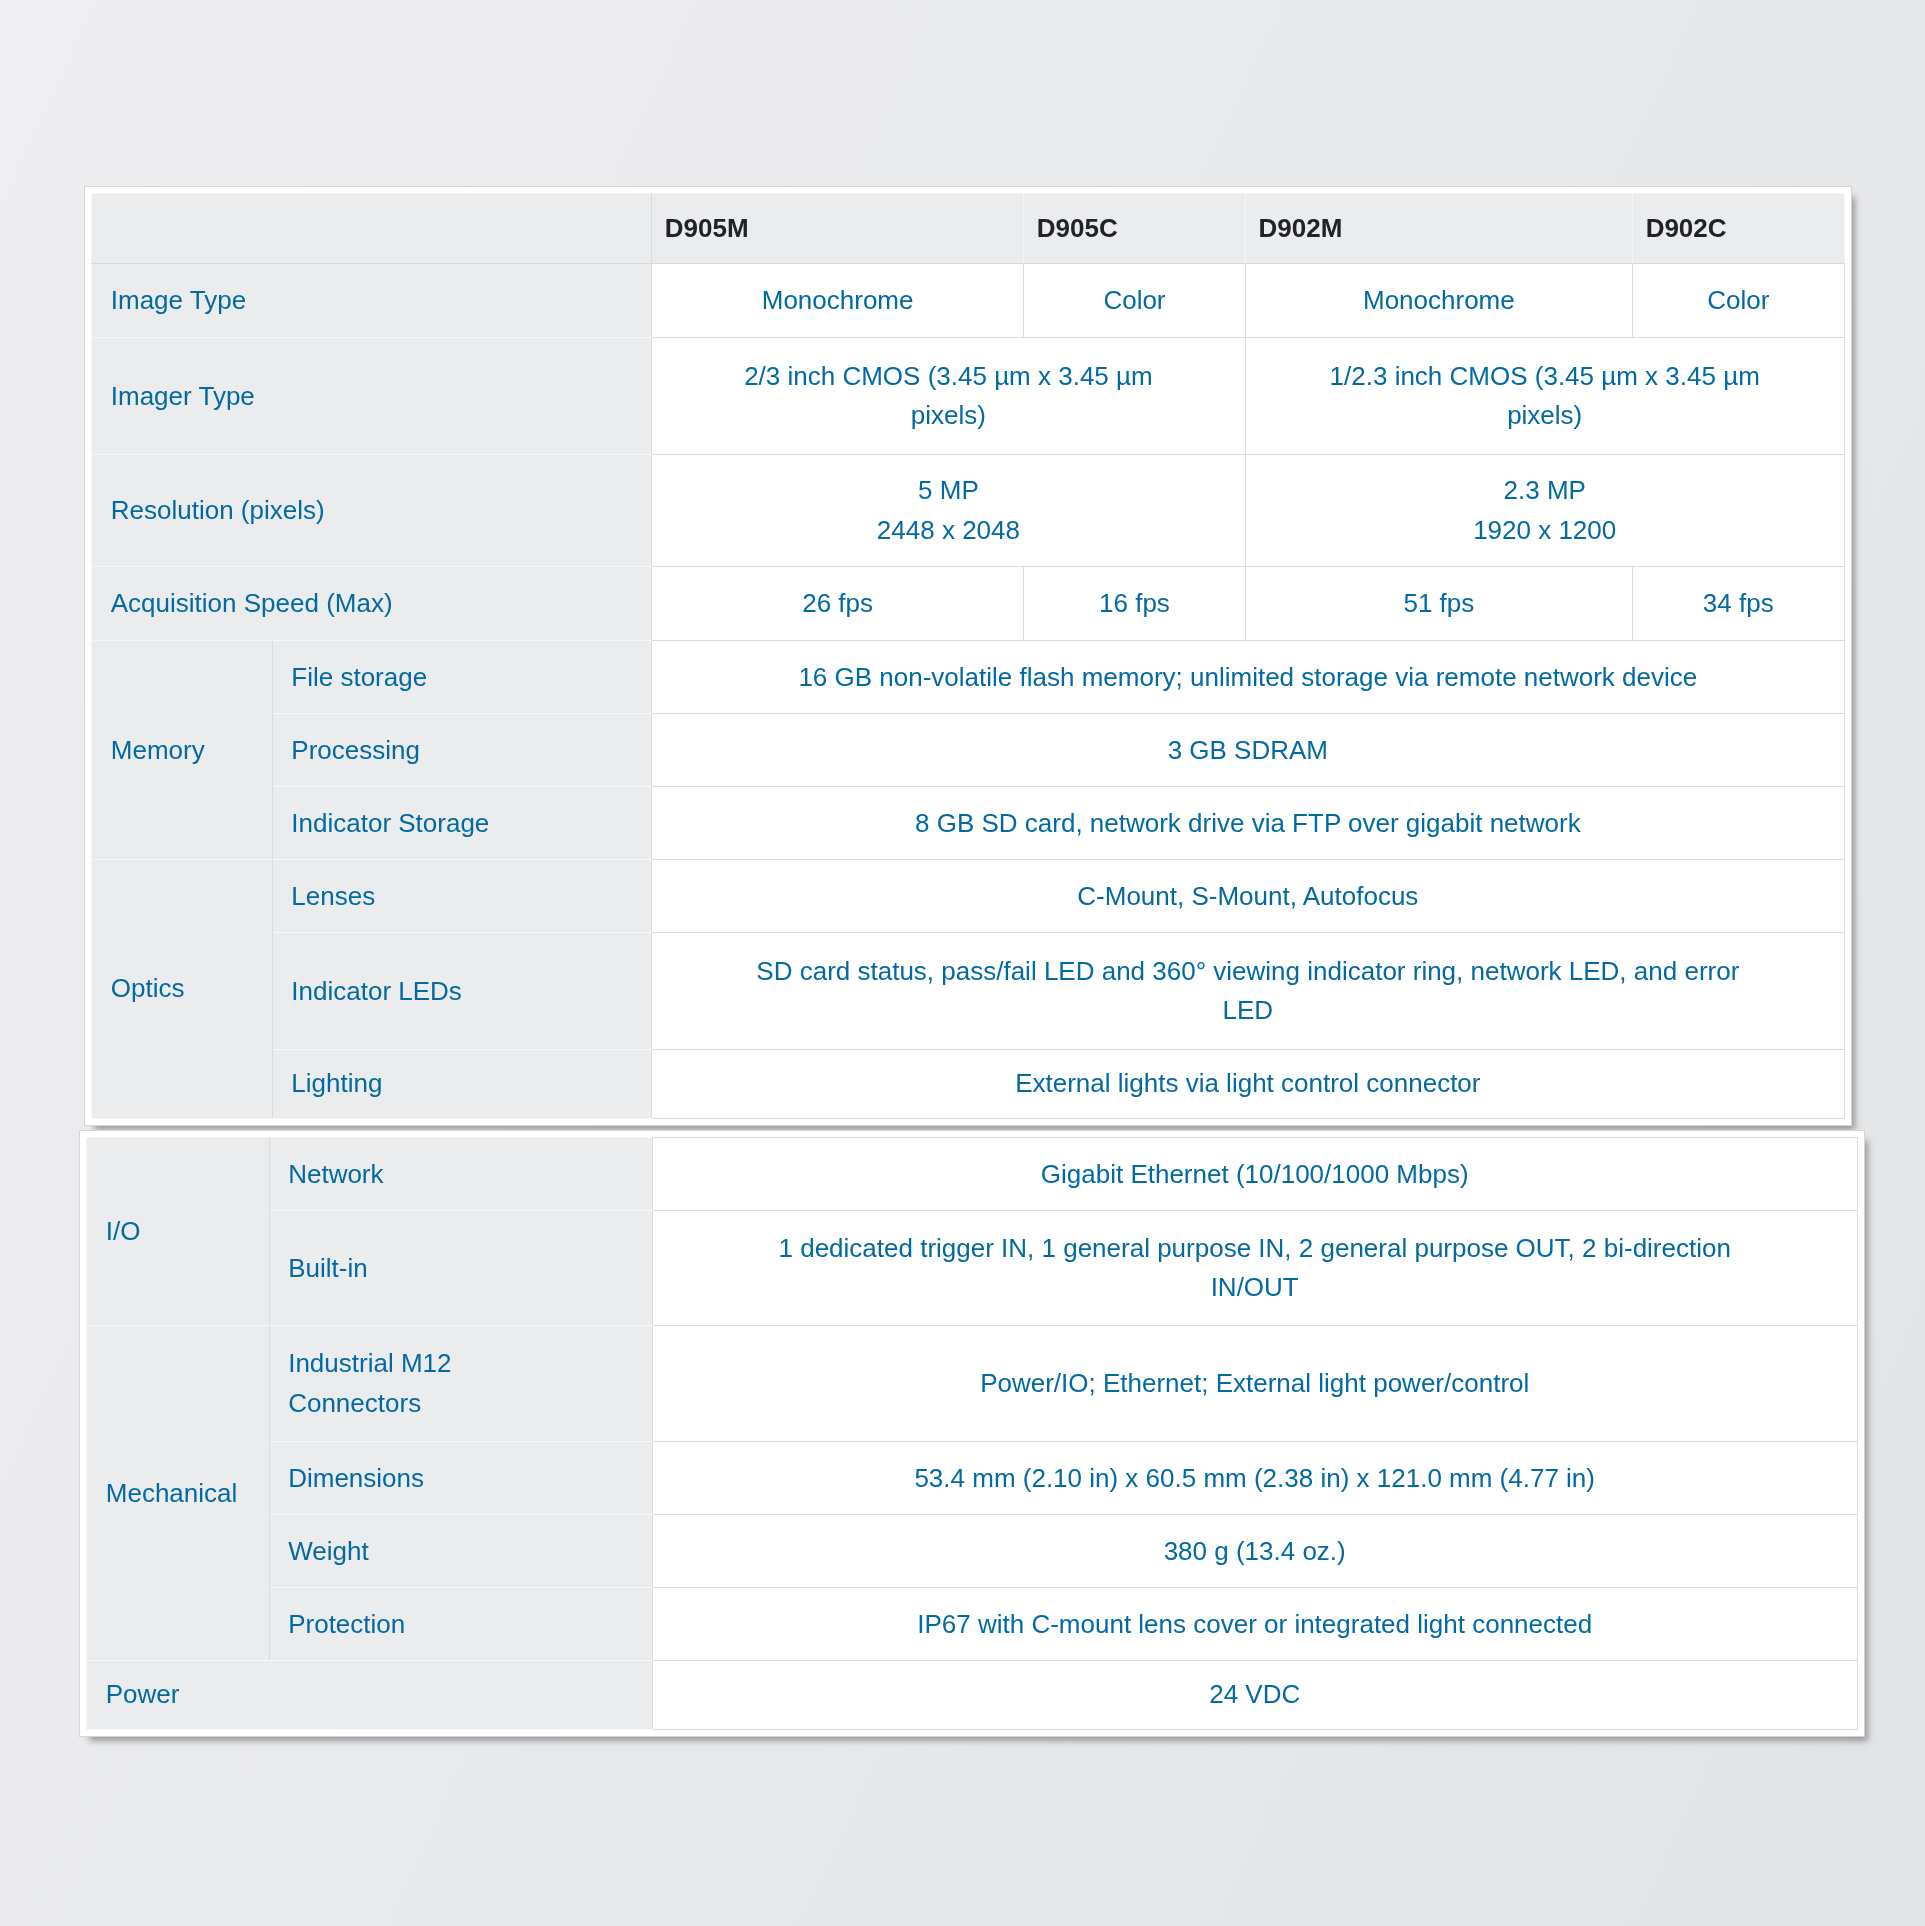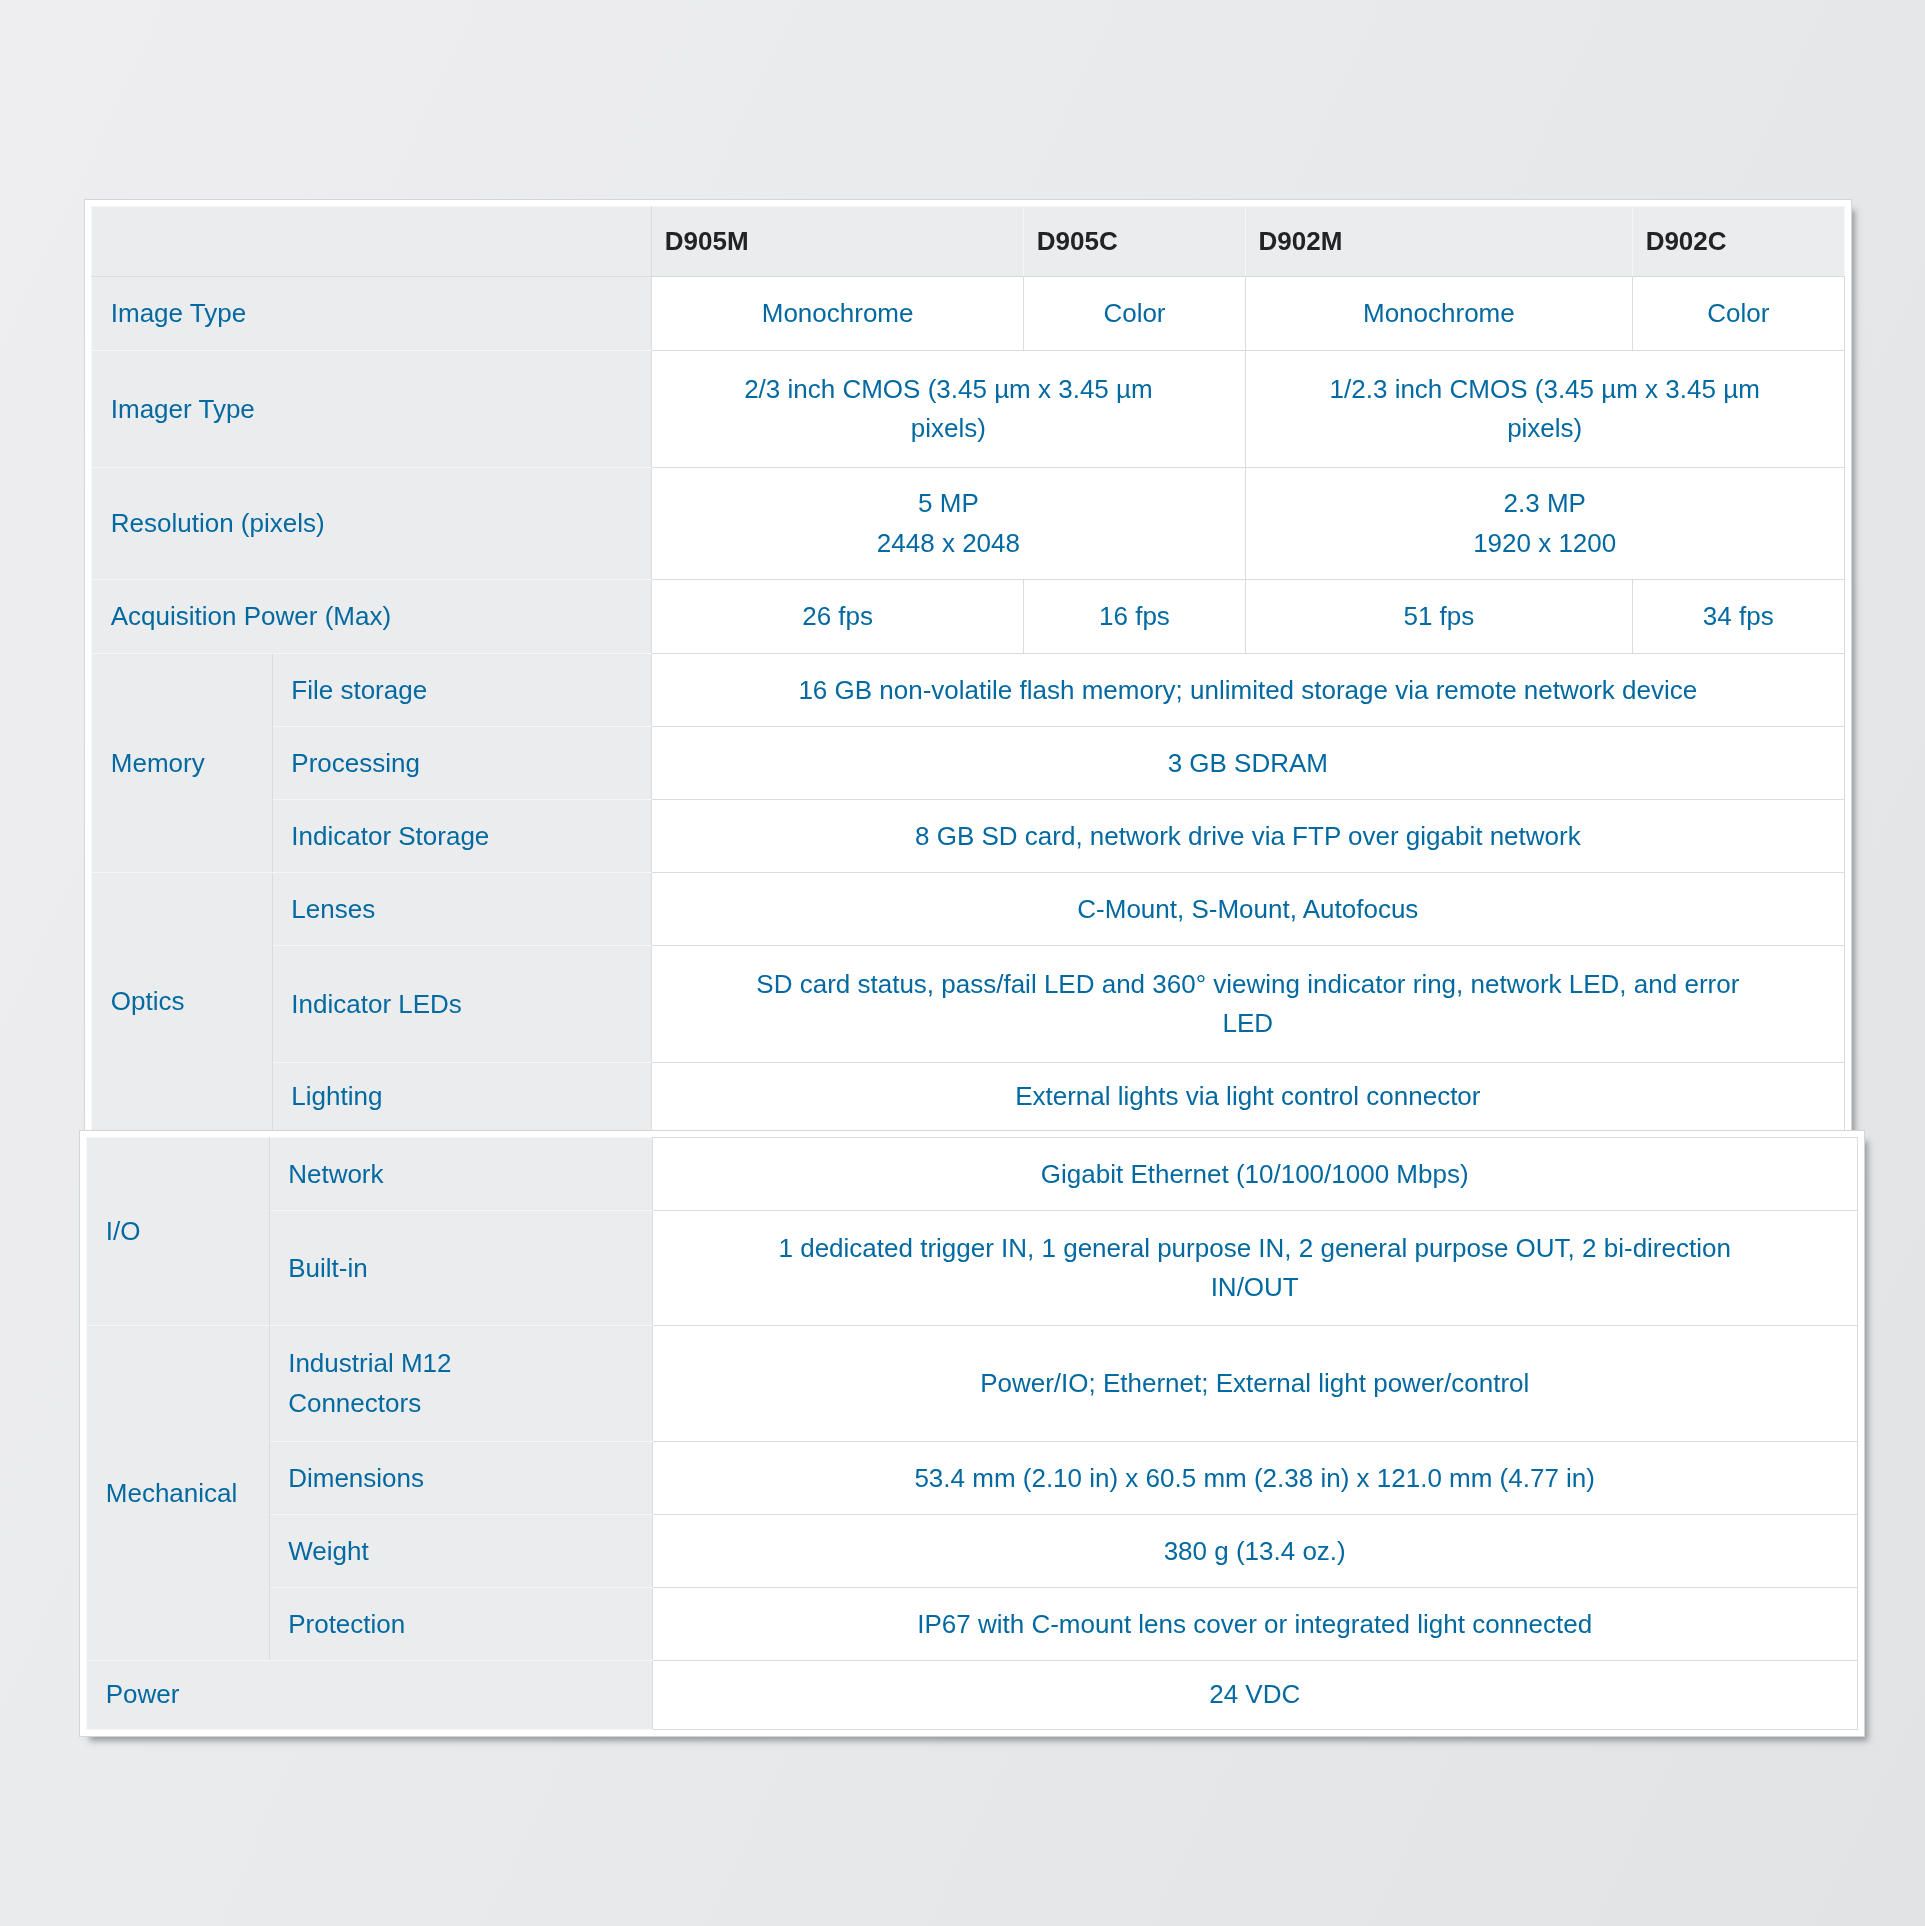--- a/index.html
+++ b/index.html
@@ -7,21 +7,21 @@
     width:1925px;height:1926px;overflow:hidden;
     font-family:"Liberation Sans","DejaVu Sans",sans-serif;
     background:linear-gradient(115deg,#eeeef0 0%,#e9eaec 45%,#e2e3e5 100%);
   }
   .page{position:relative;width:1925px;height:1926px;}
   .card{
     position:absolute;background:#ffffff;border:0.7px solid #d4d5d7;
     padding:6.4px;box-sizing:border-box;
     box-shadow:6.4px 7px 6.4px -3.5px rgba(98,102,107,0.6);
   }
-  .card-a{left:84px;top:199px;width:1768px;}
+  .card-a{left:84px;top:186px;width:1768px;}
   .card-b{left:79px;top:1130px;width:1786px;}
   table{width:100%;border-collapse:collapse;table-layout:fixed;}
   td,th{
     vertical-align:middle;font-size:26px;color:#0369a1;font-weight:normal;
     line-height:1.52;white-space:pre-line;box-sizing:border-box;
   }
   
   .lab{
     background:#ebecee;text-align:left;padding:5.7px 14px 5.7px 18.4px;
     border:1.4px solid #f5f6f7;border-right:1.4px solid #d9dbdd;
@@ -87,21 +87,21 @@
 pixels)</td>
       </tr>
       <tr class="rh-res">
         <td class="lab" colspan="2">Resolution (pixels)</td>
         <td class="val" colspan="2">5 MP
 2448 x 2048</td>
         <td class="val" colspan="2">2.3 MP
 1920 x 1200</td>
       </tr>
       <tr class="rh-imgtype">
-        <td class="lab" colspan="2">Acquisition Power (Max)</td>
+        <td class="lab" colspan="2">Acquisition Speed (Max)</td>
         <td class="val">26 fps</td>
         <td class="val">16 fps</td>
         <td class="val">51 fps</td>
         <td class="val">34 fps</td>
       </tr>
       <tr class="rh-s">
         <td class="lab" rowspan="3">Memory</td>
         <td class="lab">File storage</td>
         <td class="val" colspan="4">16 GB non-volatile flash memory; unlimited storage via remote network device</td>
       </tr>

